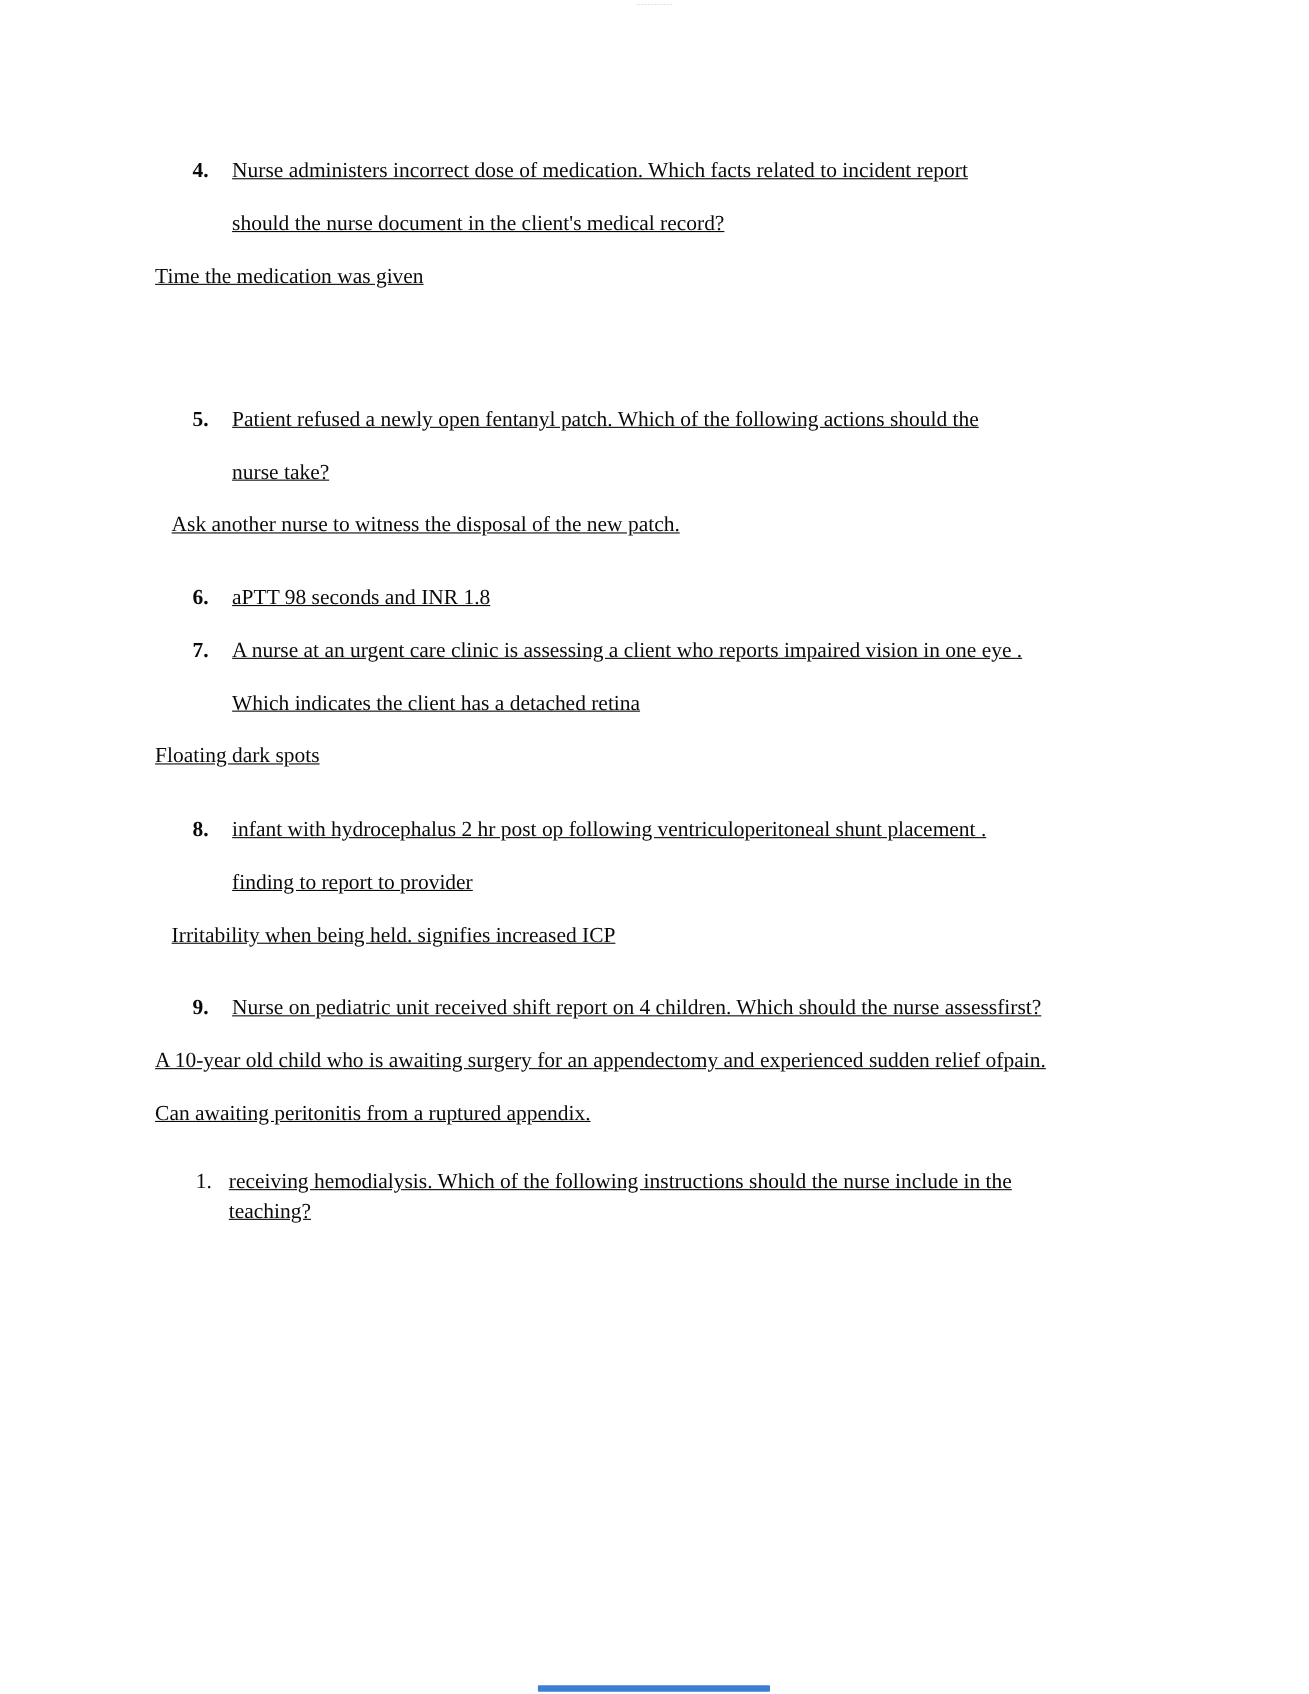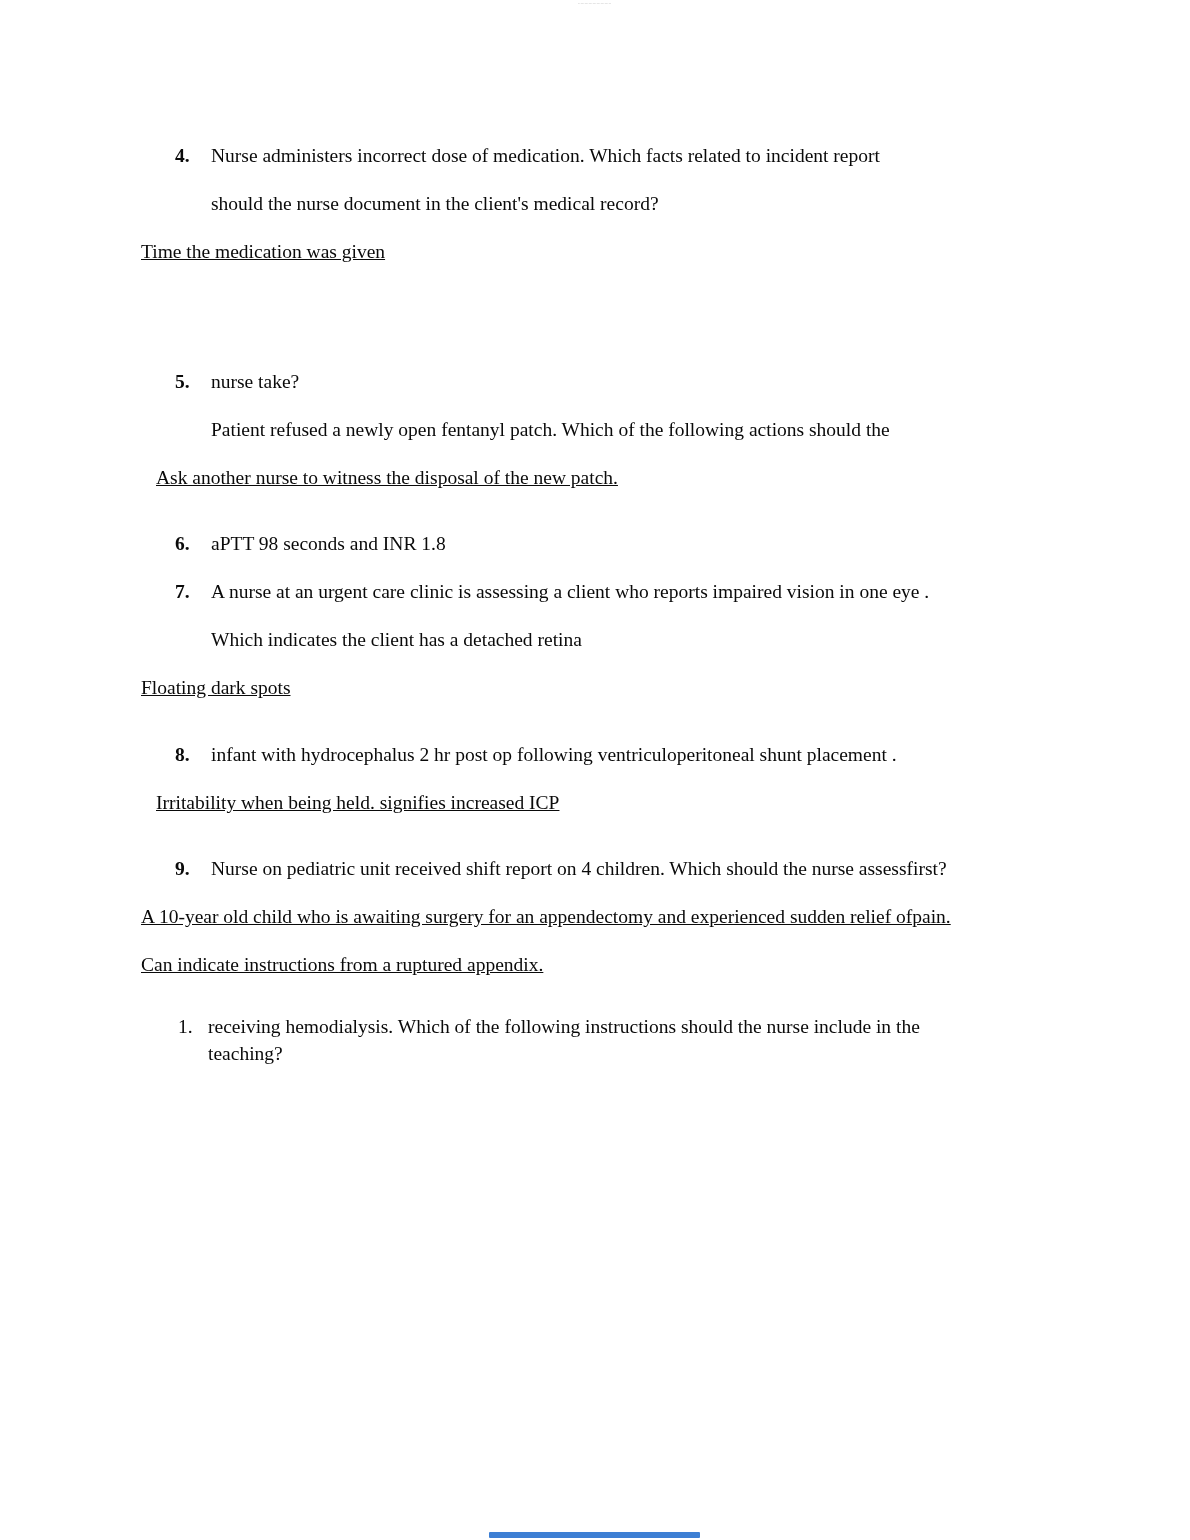--- a/index.html
+++ b/index.html
@@ -43,21 +43,21 @@
   .question .qnum {
     flex: 0 0 36px;
     font-weight: bold;
   }
   .question.regular .qnum {
     font-weight: normal;
     flex: 0 0 33px;
     padding-left: 3px;
     box-sizing: border-box;
   }
-  .question .qtext { flex: 1; }
+  .question .qtext { flex: 1; text-decoration: underline; }
   .answer {
     margin: 0;
     font-size: 19.5px;
     line-height: 48px;
     text-decoration: underline;
   }
   .single-spaced {
     line-height: 27px;
   }
   .single-spaced .qtext div { max-width: 800px; }
@@ -90,22 +90,22 @@
       <div class="qtext">
         <div>Nurse administers incorrect dose of medication. Which facts related to incident report</div>
         <div>should the nurse document in the client's medical record?</div>
       </div>
     </div>
     <p class="answer sp-82">Time the medication was given</p>
 
     <div class="question sp-0">
       <span class="qnum">5.</span>
       <div class="qtext">
+        <div>Patient refused a newly open fentanyl patch. Which of the following actions should the</div>
         <div>nurse take?</div>
-        <div>Patient refused a newly open fentanyl patch. Which of the following actions should the</div>
       </div>
     </div>
     <p class="answer sp-18">Ask another nurse to witness the disposal of the new patch.</p>
 
     <div class="question sp-0">
       <span class="qnum">6.</span>
       <div class="qtext">
         <div>aPTT 98 seconds and INR 1.8</div>
       </div>
     </div>
@@ -116,32 +116,33 @@
         <div>A nurse at an urgent care clinic is assessing a client who reports impaired vision in one eye .</div>
         <div>Which indicates the client has a detached retina</div>
       </div>
     </div>
     <p class="answer sp-19">Floating dark spots</p>
 
     <div class="question sp-0">
       <span class="qnum">8.</span>
       <div class="qtext">
         <div>infant with hydrocephalus 2 hr post op following ventriculoperitoneal shunt placement .</div>
+        <div>finding to report to provider</div>
       </div>
     </div>
     <p class="answer sp-18">Irritability when being held. signifies increased ICP</p>
 
     <div class="question sp-0">
       <span class="qnum">9.</span>
       <div class="qtext">
         <div>Nurse on pediatric unit received shift report on 4 children. Which should the nurse assessfirst?</div>
       </div>
     </div>
     <p class="answer sp-0">A 10-year old child who is awaiting surgery for an appendectomy and experienced sudden relief ofpain.</p>
-    <p class="answer sp-24">Can indicate instructions from a ruptured appendix.</p>
+    <p class="answer sp-24">Can awaiting peritonitis from a ruptured appendix.</p>
 
     <div class="question regular single-spaced sp-0">
       <span class="qnum">1.</span>
       <div class="qtext">
         <div>receiving hemodialysis. Which of the following instructions should the nurse include in the</div>
         <div>teaching?</div>
       </div>
     </div>
 
   </div>

